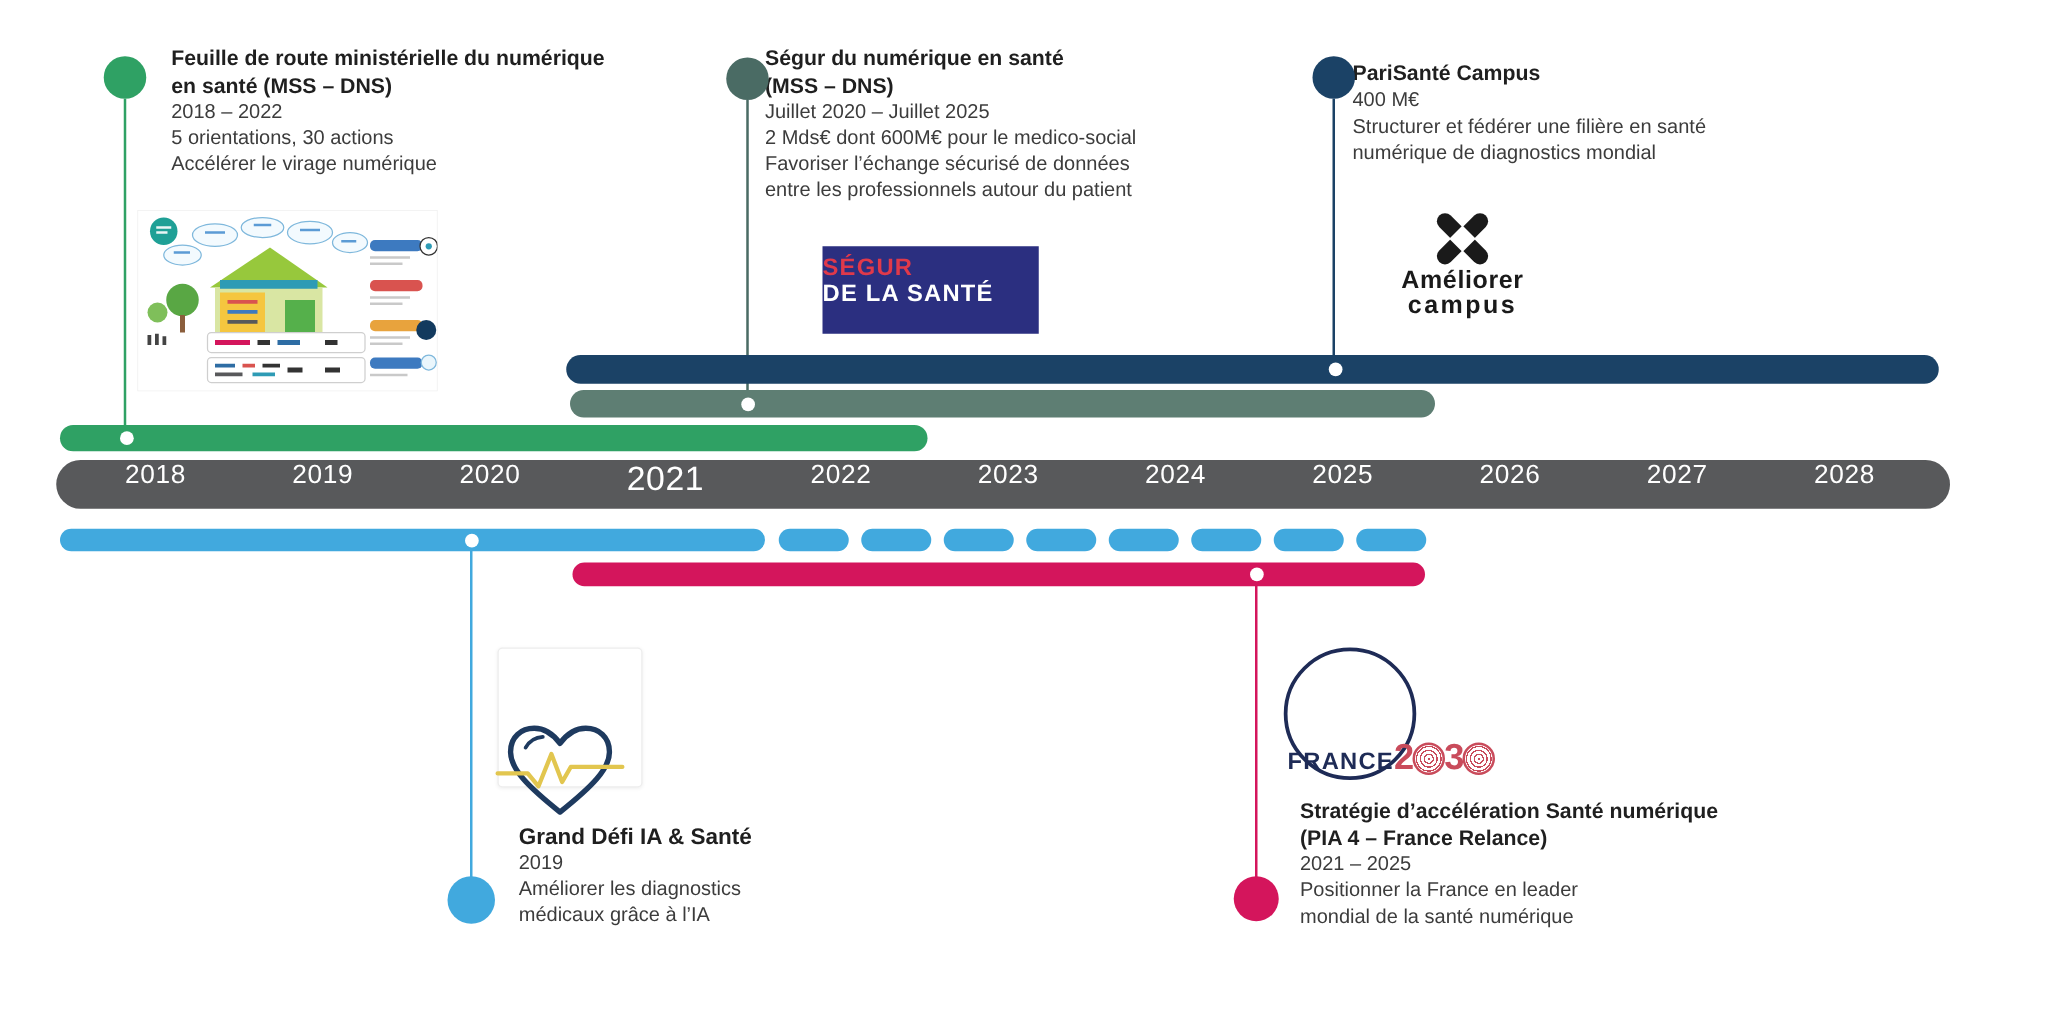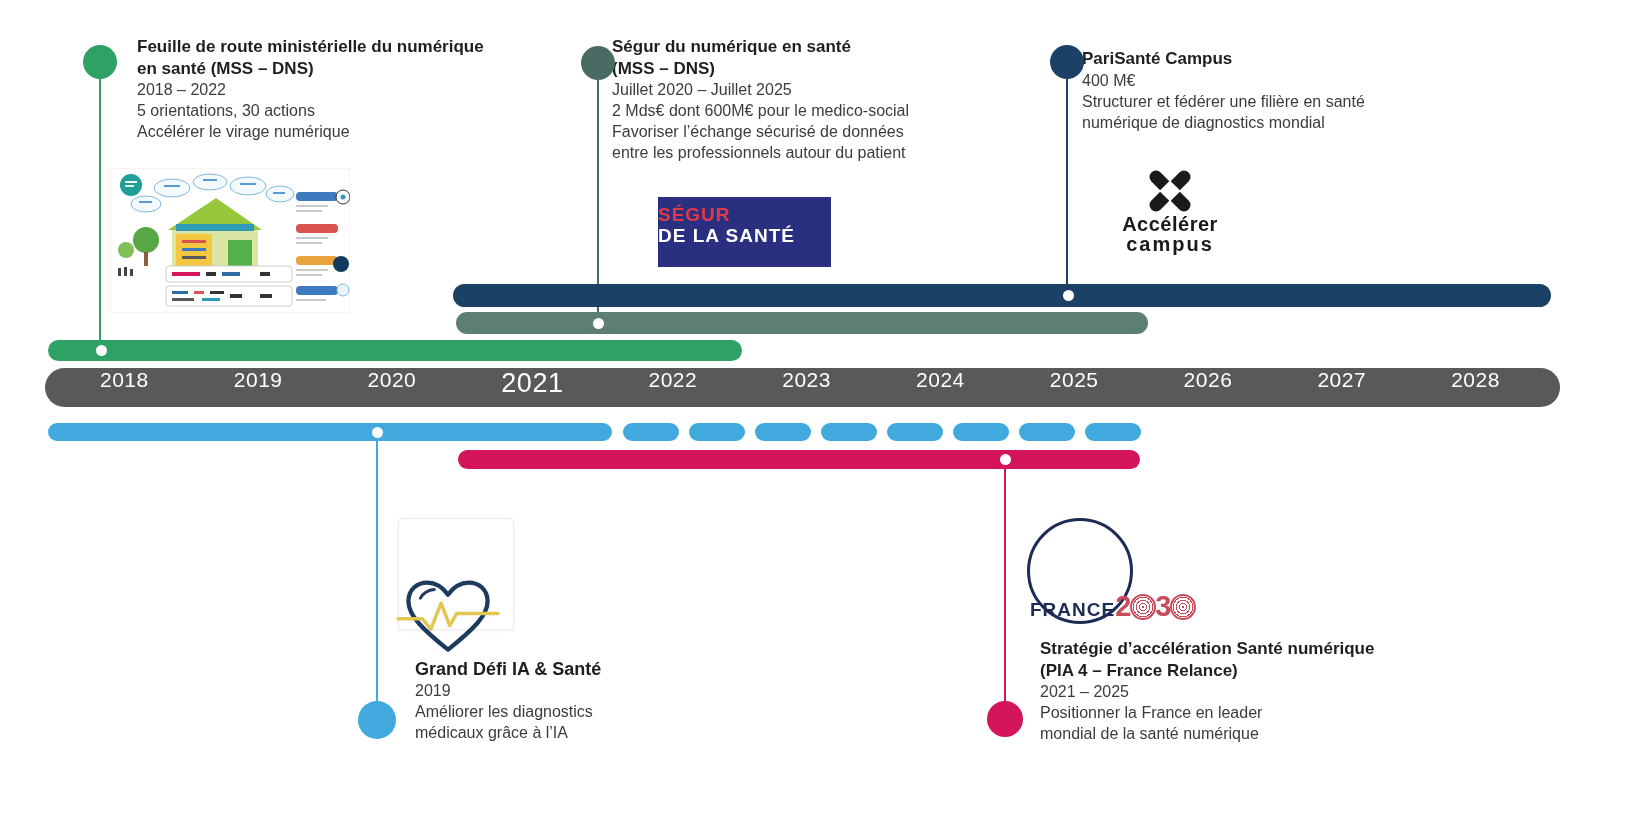--- a/index.html
+++ b/index.html
@@ -187,21 +187,21 @@
     <div class="ev-line">numérique de diagnostics mondial</div>
   </div>
   <div class="parisante-logo">
     <svg class="parisante-x" width="46" height="46" viewBox="0 0 46 46">
       <g stroke="#1a1a1a" stroke-width="13" stroke-linecap="round">
         <line x1="9" y1="9" x2="37" y2="37"></line>
         <line x1="37" y1="9" x2="9" y2="37"></line>
       </g>
       <rect x="15.5" y="15.5" width="15" height="15" fill="#ffffff" transform="rotate(45 23 23)"></rect>
     </svg>
-    <div class="parisante-w1">Accélérer</div>
+    <div class="parisante-w1">Améliorer</div>
     <div class="parisante-w2">campus</div>
   </div>
 
   <div class="bar bar-navy">
     <div class="bar-dot" style="left:610px;top:6px;"></div>
   </div>
   <div class="bar bar-teal">
     <div class="bar-dot" style="left:137px;top:5.5px;"></div>
   </div>
   <div class="bar bar-green">

